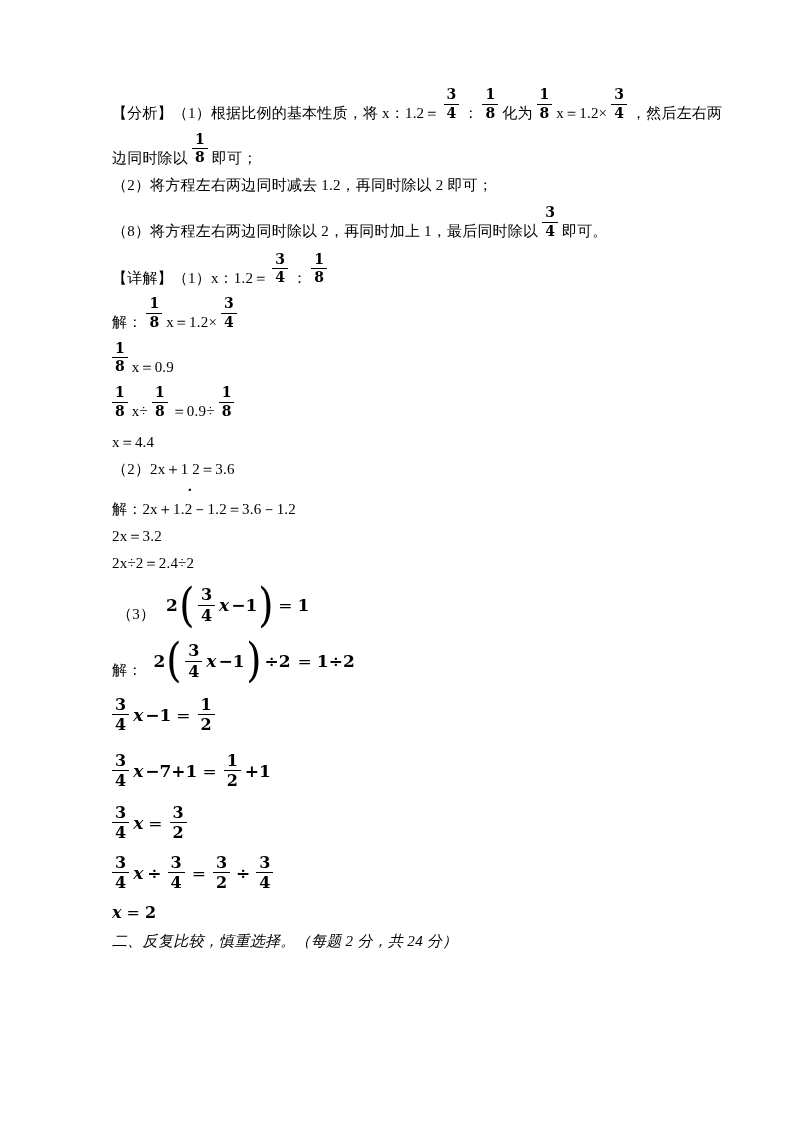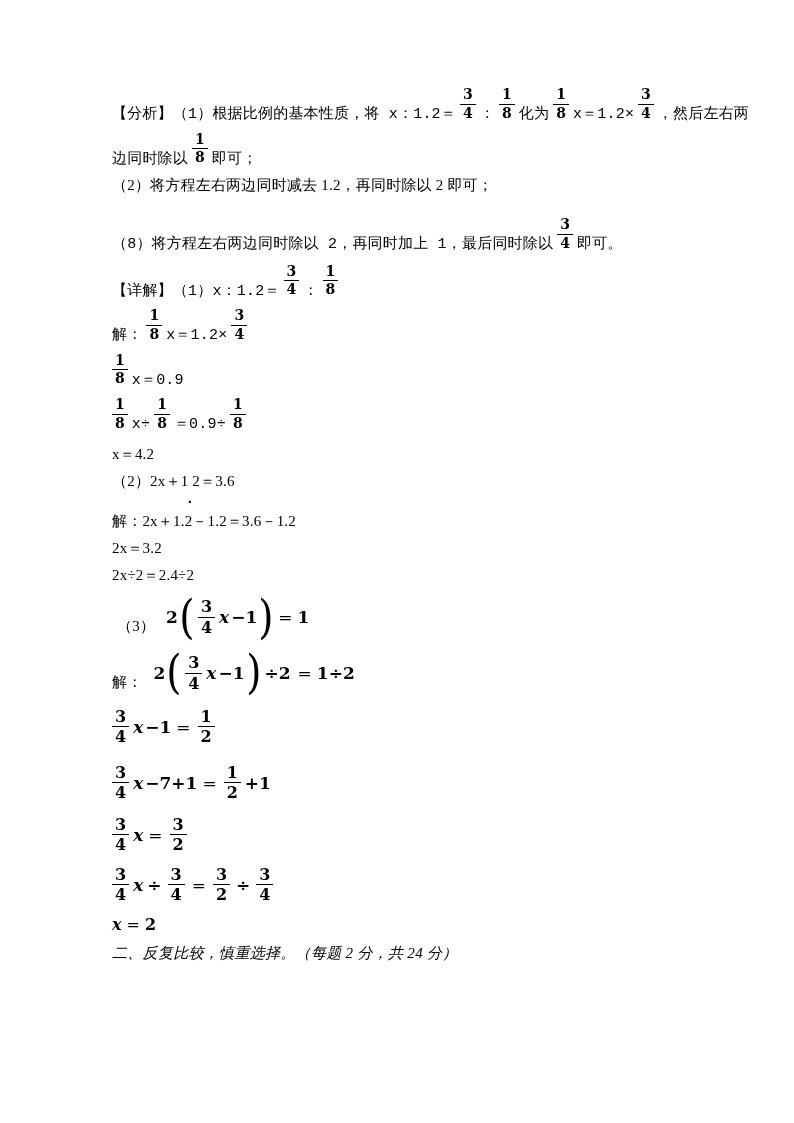--- a/index.html
+++ b/index.html
@@ -7,34 +7,34 @@
     width:794px;height:1123px;
     color:#000;
     font-family:"Liberation Serif","DejaVu Serif",serif;
     font-size:15px;
     overflow:hidden;
   }
   .page{padding:86px 88px 30px 112px;}
 
   
   .tline{margin-bottom:8px;white-space:nowrap;}
-  .tline .tx{vertical-align:baseline;letter-spacing:0.2px;font-family:Liberation Mono, monospace;}
+  .tline .tx{vertical-align:baseline;letter-spacing:0.2px;}
 
   
   .fr{
     display:inline-block;vertical-align:baseline;text-align:center;
     font-family:"DejaVu Serif",serif;font-weight:bold;
     font-size:14px;line-height:1.25;margin:0 4px;
   }
   .fr .n{display:block;padding:0 3px;border-bottom:1.5px solid #000;}
   .fr .d{display:block;padding:0 3px;}
 
   
   .pl{line-height:26px;margin-bottom:1px;letter-spacing:0.2px;white-space:nowrap;}
-  .pl.sp{margin-bottom:18px;}
+  .pl.sp{margin-bottom:6px;}
 
   .dotline{height:11px;line-height:9px;margin:0 0 3px 76px;font-weight:bold;}
 
   
   .mline{display:flex;align-items:flex-end;margin:8px 0 12px 0;}
   .mlabel{padding-bottom:3px;margin-right:10px;letter-spacing:0.2px;}
   .mexpr{
     display:inline-flex;align-items:center;
     font-family:"DejaVu Serif",serif;font-weight:bold;font-size:17px;
   }
@@ -71,21 +71,21 @@
 
   <div>
     <div class="tline"><span class="tx">【详解】（1）x：1.2＝</span><span class="fr"><span class="n">3</span><span class="d">4</span></span><span class="tx">：</span><span class="fr"><span class="n">1</span><span class="d">8</span></span></div>
 
     <div class="tline"><span class="tx">解：</span><span class="fr"><span class="n">1</span><span class="d">8</span></span><span class="tx">x＝1.2×</span><span class="fr"><span class="n">3</span><span class="d">4</span></span></div>
 
     <div class="tline"><span class="fr" style="margin-left:0;"><span class="n">1</span><span class="d">8</span></span><span class="tx">x＝0.9</span></div>
 
     <div class="tline"><span class="fr" style="margin-left:0;"><span class="n">1</span><span class="d">8</span></span><span class="tx">x÷</span><span class="fr"><span class="n">1</span><span class="d">8</span></span><span class="tx">＝0.9÷</span><span class="fr"><span class="n">1</span><span class="d">8</span></span></div>
 
-    <div class="pl"><span class="tx">x＝4.2</span></div>
+    <div class="pl"><span class="tx">x＝4.4</span></div>
 
     <div class="pl" style="margin-bottom:0;"><span class="tx">（2）2x＋1 2＝3.6</span></div>
     <div class="dotline"><span>.</span></div>
 
     <div class="pl"><span class="tx">解：2x＋1.2－1.2＝3.6－1.2</span></div>
     <div class="pl"><span class="tx">2x＝3.2</span></div>
     <div class="pl"><span class="tx">2x÷2＝2.4÷2</span></div>
 
     <div class="mline">
       <span class="mlabel" style="margin-left:5px;">（3）</span>

